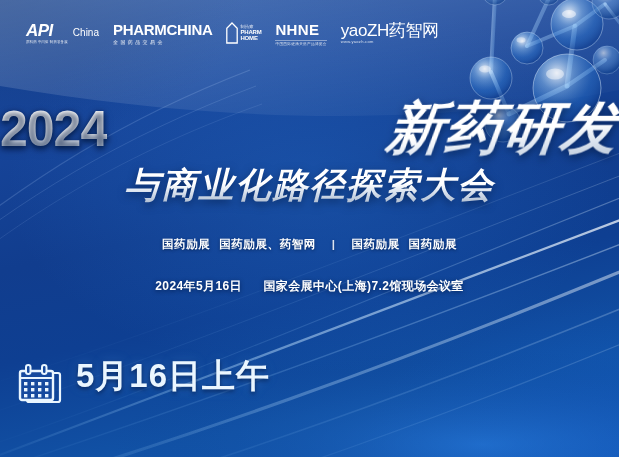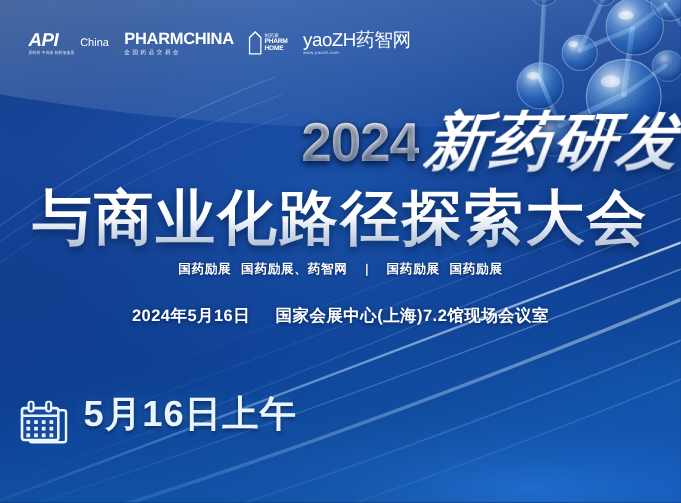--- a/index.html
+++ b/index.html
@@ -55,21 +55,21 @@
     pointer-events: none;
   }
   .molecules svg { display:block; width:100%; height:100%; }
 
   
   .logo-strip {
     position: absolute;
     top: 22px;
     left: 26px;
     display: flex;
-    align-items: center;
+    align-items: flex-start;
     gap: 14px;
     height: 34px;
   }
   .logo {
     display: flex;
     flex-direction: column;
     justify-content: flex-end;
     color: #ffffff;
     line-height: 1;
   }
@@ -140,21 +140,21 @@
   .title-block {
     position: absolute;
     top: 98px;
     left: 0;
     width: 619px;
     text-align: center;
   }
   .title-line1 {
     display: flex;
     align-items: center;
-    justify-content: flex-end;
+    justify-content: space-between;
     gap: 6px;
     height: 62px;
   }
   .year {
     font-size: 50px;
     font-weight: 700;
     letter-spacing: -1px;
     background: linear-gradient(180deg, #ffffff 0%, #ffffff 48%, #e2e8f0 64%, #9fb0c6 100%);
     -webkit-background-clip: text;
     background-clip: text;
@@ -170,28 +170,29 @@
     letter-spacing: 1px;
     background: linear-gradient(175deg, #ffffff 0%, #ffffff 52%, #dfe7f1 68%, #a8b8cd 100%);
     -webkit-background-clip: text;
     background-clip: text;
     color: transparent;
     filter: drop-shadow(1px 3px 4px rgba(2,20,55,.65));
     transform: skewX(-7deg);
   }
   .title-line2 {
     margin-top: 2px;
-    font-size: 54px;
+    font-size: 35px;
     font-weight: 700;
     letter-spacing: 2px;
     background: linear-gradient(180deg, #ffffff 0%, #ffffff 46%, #dde5f0 62%, #97a9c2 100%);
     -webkit-background-clip: text;
     background-clip: text;
     color: transparent;
     filter: drop-shadow(0 3px 4px rgba(2,20,55,.6));
+    font-style: italic;
   }
 
   
   .organizers {
     position: absolute;
     top: 237px;
     left: 0;
     width: 619px;
     text-align: center;
     font-size: 11.5px;
@@ -207,21 +208,21 @@
   }
   .organizers .lbl { margin-right: 5px; }
 
   
   .datebar {
     position: absolute;
     top: 278px;
     left: 0;
     width: 619px;
     text-align: center;
-    font-size: 15px;
+    font-size: 12px;
     font-weight: 700;
     color: #ffffff;
     letter-spacing: .4px;
     text-shadow: 0 1px 4px rgba(3,24,64,.8);
   }
   .datebar .gap { display:inline-block; width: 14px; }
 
   
   .session {
     position: absolute;
@@ -377,20 +378,24 @@
           <path d="M6 1 L11.2 6.2 L11.2 21 L0.8 21 L0.8 6.2 Z" fill="none" stroke="#ffffff" stroke-width="1.3"></path>
         </svg>
       </span>
       <span class="ph-text">
         <span class="ph-cn">制药家</span>
         <span class="ph-en1">PHARM</span>
         <span class="ph-en2">HOME</span>
       </span>
     </div>
 
+    <div class="logo logo-nhne">
+      <span class="nh-main">NHNE</span>
+      <span class="nh-sub">中国国际健康天然产品博览会</span>
+    </div>
 
     <div class="logo logo-yaozh">
       <span class="yz-main">yaoZH药智网</span>
       <span class="yz-sub">www.yaozh.com</span>
     </div>
 
   </div>
 
   <div class="title-block">
     <div class="title-line1">

